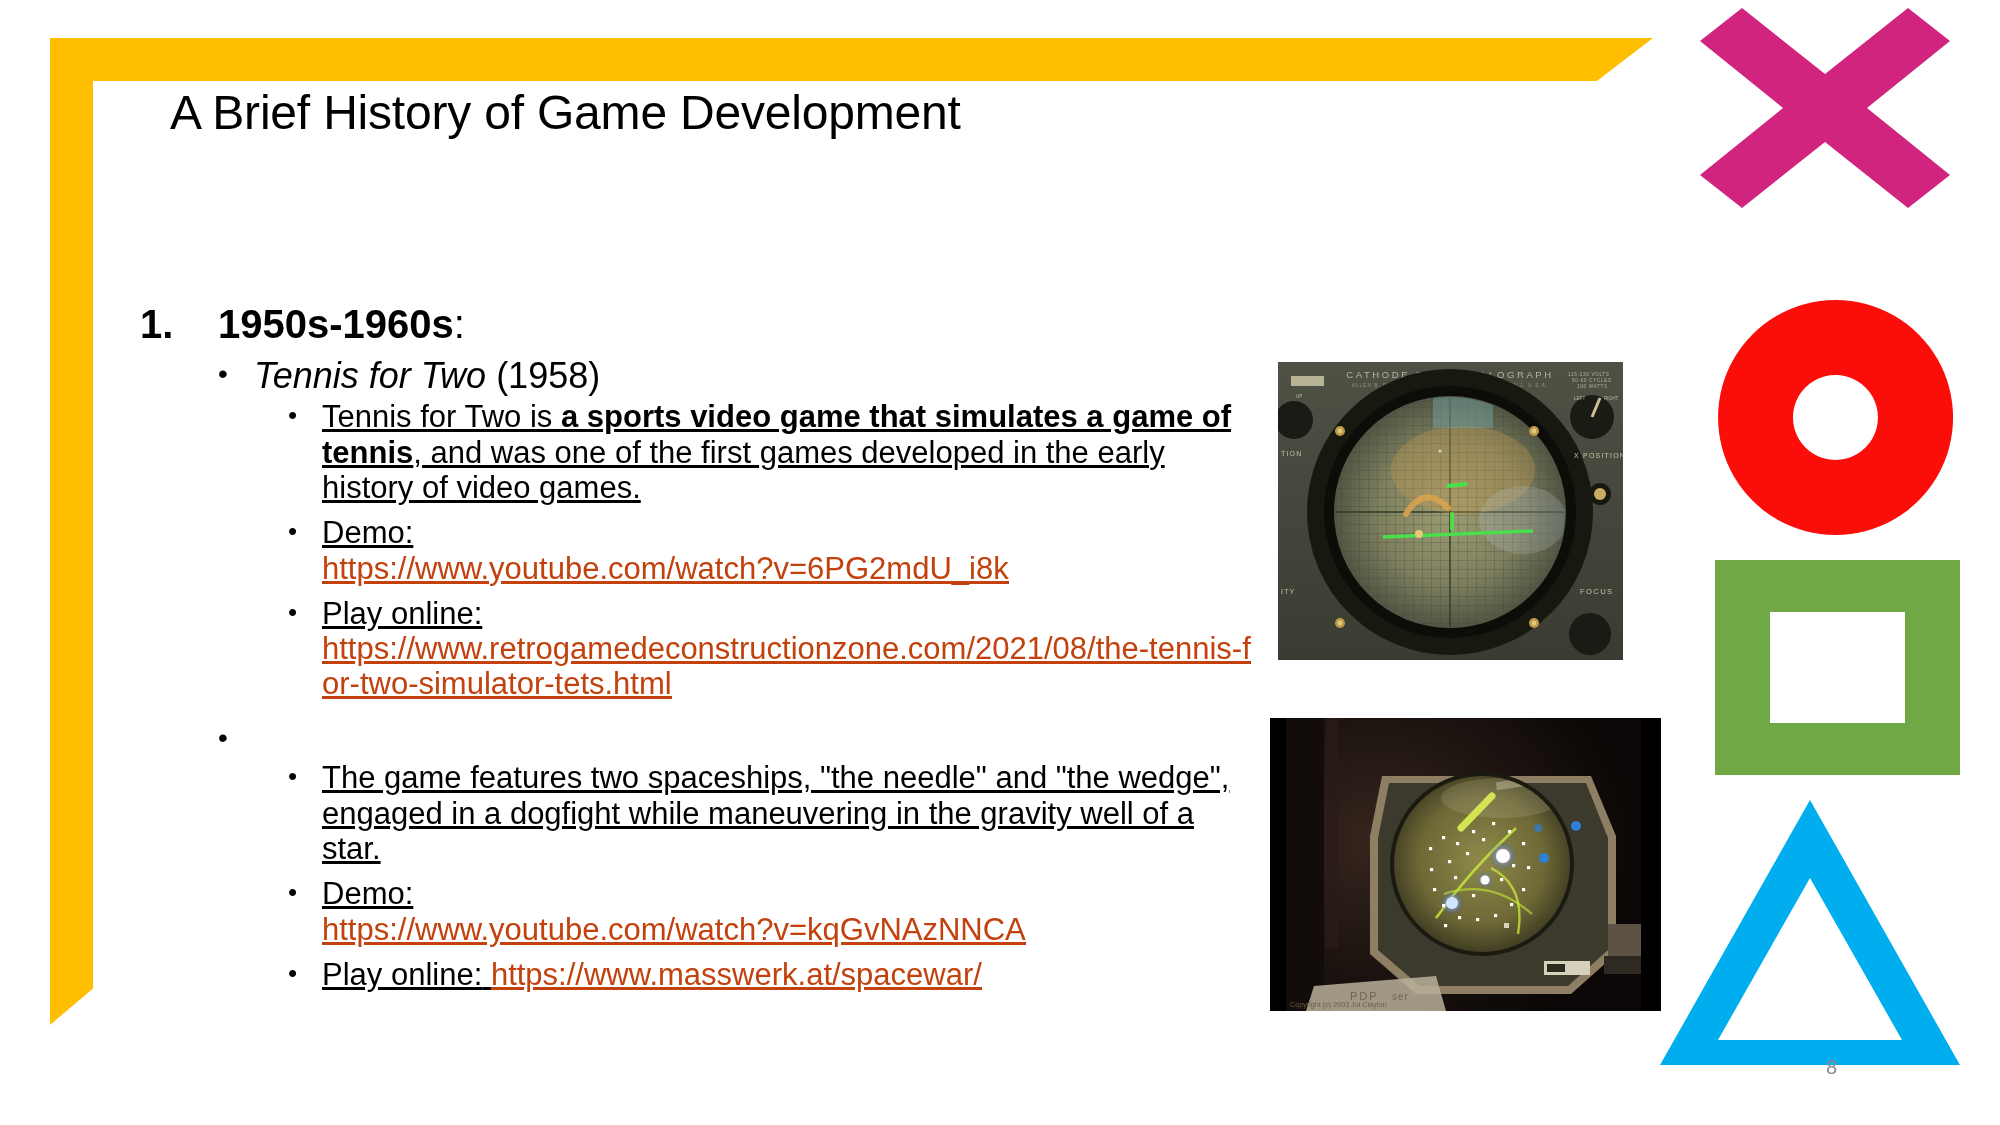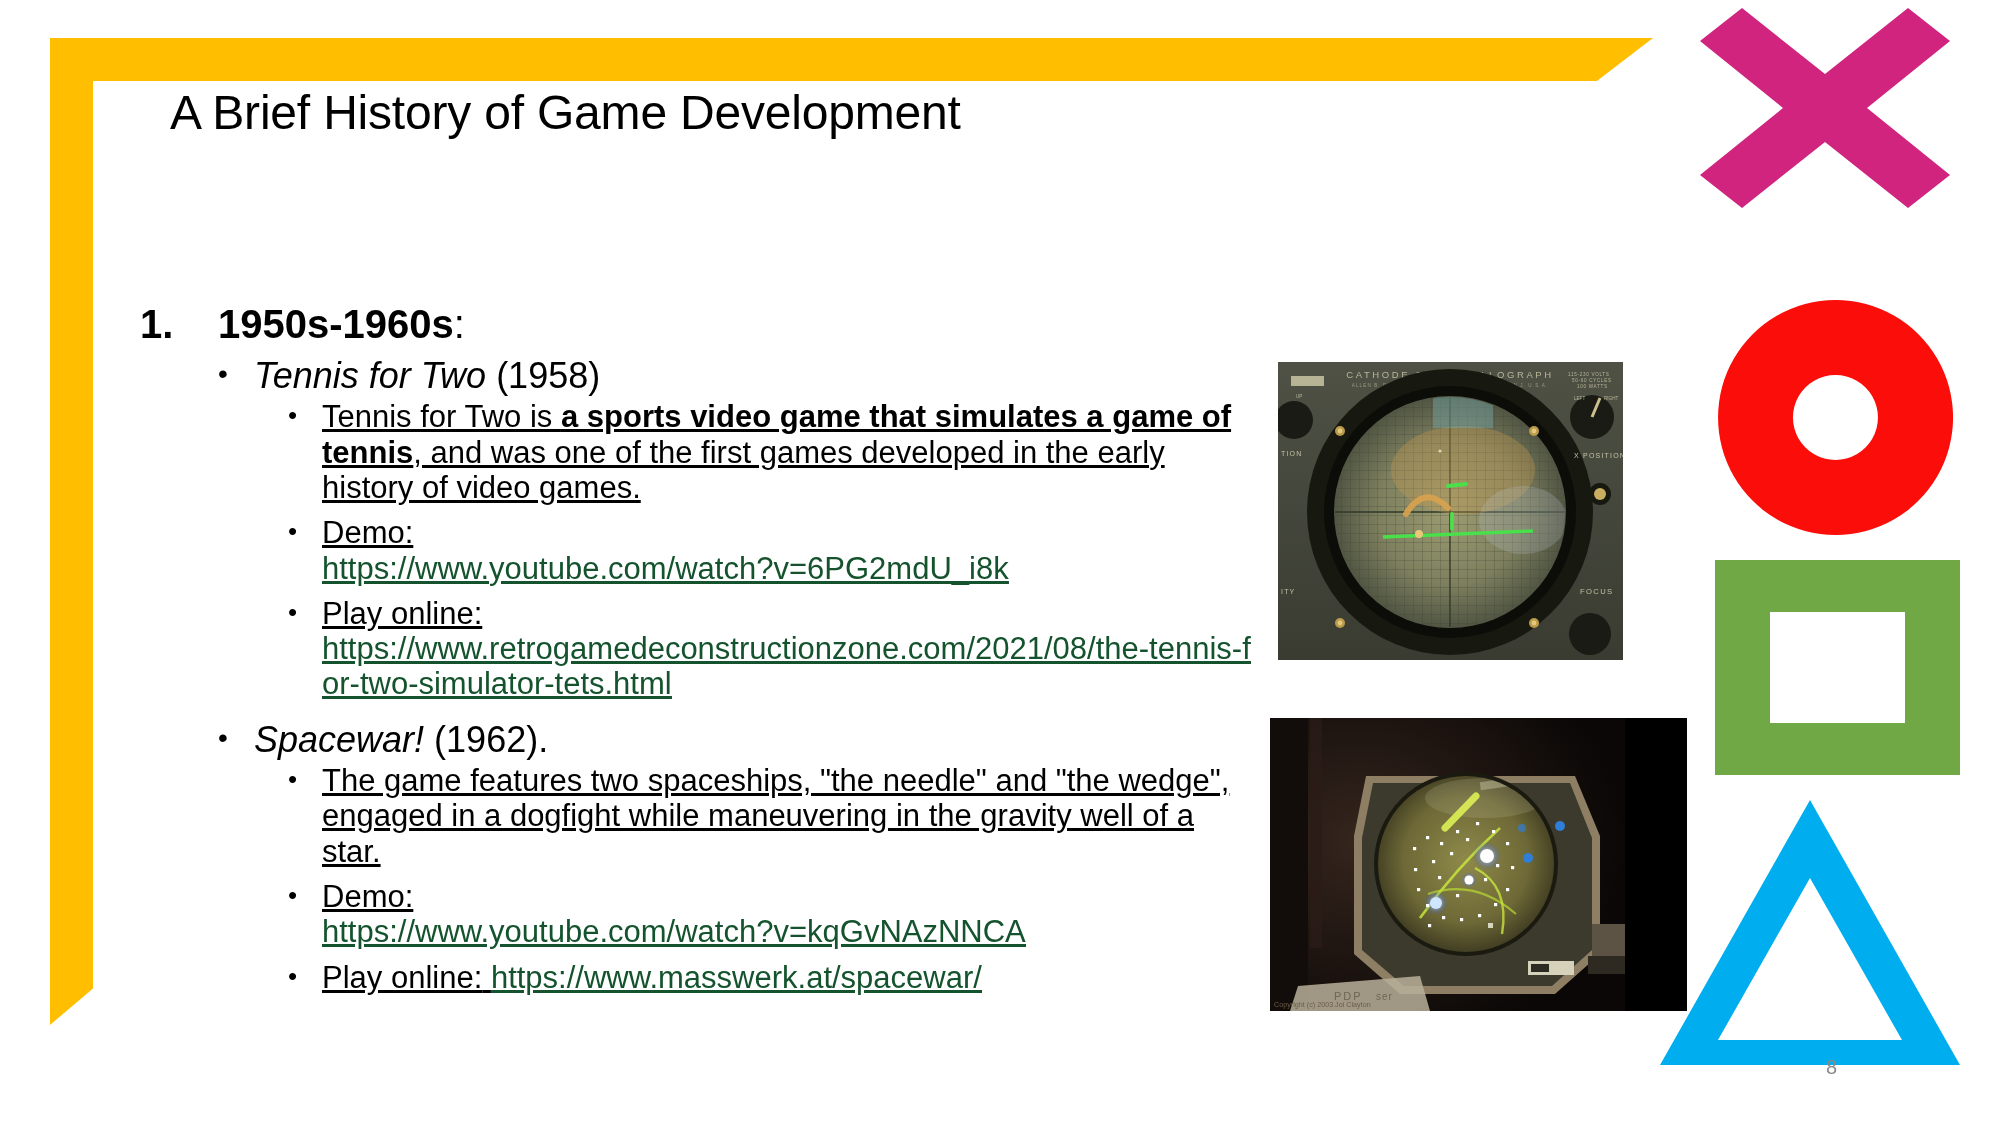--- a/index.html
+++ b/index.html
@@ -100,42 +100,43 @@
   .lvl3 .dot {
     width: 34px;
     flex: 0 0 34px;
     font-size: 26px;
     line-height: 1.3;
   }
   .lvl3 .txt { flex: 1 1 auto; text-decoration: underline; }
   .lvl3 b { font-weight: bold; }
 
   a.link {
-    color: #14532d;
+    color: #c2410c;
     text-decoration: underline;
     word-break: break-all;
   }
 
   
   .photo {
     position: absolute;
     overflow: hidden;
     background: #000;
   }
   #photo-tennis {
     left: 1278px;
     top: 362px;
     width: 345px;
     height: 298px;
   }
   #photo-spacewar {
     left: 1270px;
     top: 718px;
-    width: 417px;
+    width: 375px;
     height: 293px;
+    padding-left: 16px;
   }
 
   
   .shape { position: absolute; }
   #shape-x      { left: 1700px; top: 8px;   width: 250px; height: 200px; }
   #shape-circle { left: 1718px; top: 300px; width: 235px; height: 235px; }
   #shape-square { left: 1715px; top: 560px; width: 245px; height: 215px; }
   #shape-triangle { left: 1660px; top: 800px; width: 300px; height: 265px; }
 
   .slide-number {
@@ -181,21 +182,20 @@
     </div>
 
     <div class="lvl3">
       <span class="dot">•</span>
       <span class="txt"><span>Play online:</span><br>
         <a class="link" href="#">https://www.retrogamedeconstructionzone.com/2021/08/the-tennis-for-two-simulator-tets.html</a></span>
     </div>
 
     <div class="lvl2" style="margin-top:16px;">
       <span class="dot">•</span>
-      <span><span class="ital">Spacewar!</span> <span>(1962).</span></span>
     </div>
 
     <div class="lvl3">
       <span class="dot">•</span>
       <span class="txt">The game features two spaceships, "the needle" and "the wedge", engaged in a dogfight while maneuvering in the gravity well of a star.</span>
     </div>
 
     <div class="lvl3">
       <span class="dot">•</span>
       <span class="txt"><span>Demo:</span><br>

